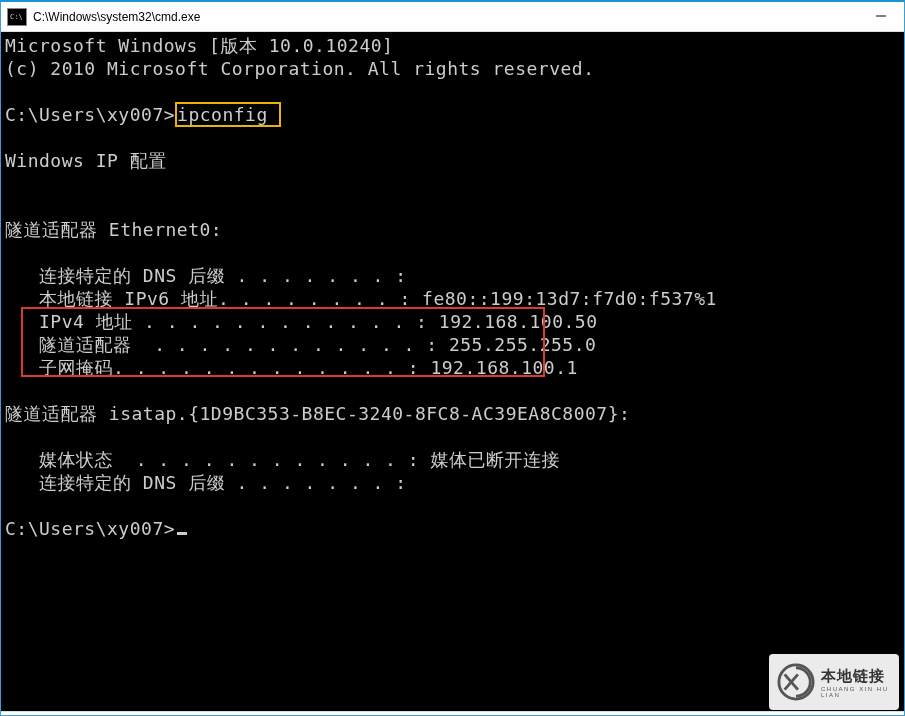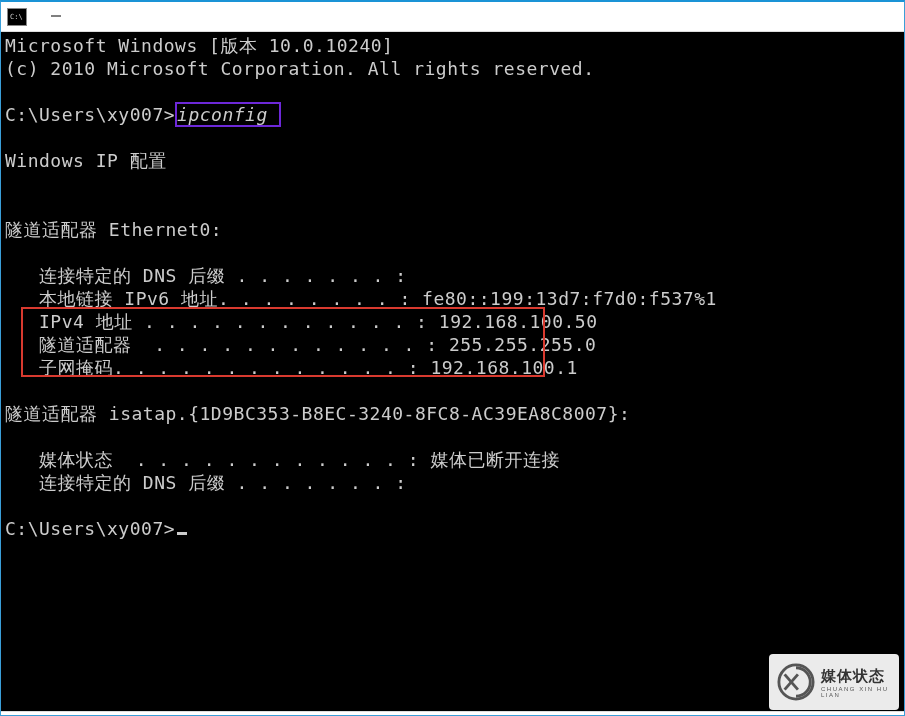--- a/index.html
+++ b/index.html
@@ -65,24 +65,23 @@
     color: #ccc;
     font-size: 18px;
     line-height: 23px;
     letter-spacing: 0.5px;
     padding: 2px 4px;
     white-space: pre;
     overflow: hidden;
     position: relative;
   }
   .hl-red {
-    border: 2px solid #6d28d9;
+    border: 2px solid #eab308;
     display: inline;
     padding: 0;
-    font-style: italic;
   }
   .hl-red-box {
     position: absolute;
     border: 2px solid #d93a2f;
     pointer-events: none;
   }
   .cursor {
     display: inline-block;
     width: 10px;
     height: 3px;
@@ -126,20 +125,21 @@
 <body>
 
 <div class="window">
   <div class="title-bar">
     <div class="title-icon">
       <svg viewBox="0 0 16 12">
         <rect x="0" y="0" width="16" height="12" fill="#000"></rect>
         <text x="1" y="8" font-size="7" fill="#ccc" font-family="monospace">C:\</text>
       </svg>
     </div>
+    <div class="title-text">C:\Windows\system32\cmd.exe</div>
     <div class="title-controls">
       <div class="title-btn">
         <svg width="10" height="10">
             <line x1="0" y1="5" x2="10" y2="5" stroke="#000" stroke-width="1"></line>
           </svg>
       </div>
     </div>
   </div>
 
   <div class="terminal"><span>Microsoft Windows [版本 10.0.10240]</span>
@@ -173,16 +173,16 @@
 <div class="watermark">
   <div class="logo">
     <svg width="38" height="38" viewBox="0 0 40 40">
       <circle cx="20" cy="20" r="18" fill="none" stroke="#555" stroke-width="3"></circle>
       <path d="M 20 5 A 15 15 0 0 1 20 35" fill="none" stroke="#555" stroke-width="3"></path>
       <line x1="8" y1="12" x2="22" y2="28" stroke="#555" stroke-width="3"></line>
       <line x1="8" y1="28" x2="22" y2="12" stroke="#555" stroke-width="3"></line>
     </svg>
   </div>
   <div class="txt">
-    <div class="cn">媒体状态</div>
+    <div class="cn">本地链接</div>
     <div class="en">CHUANG XIN HU LIAN</div>
   </div>
 </div>
 
 </body></html>

